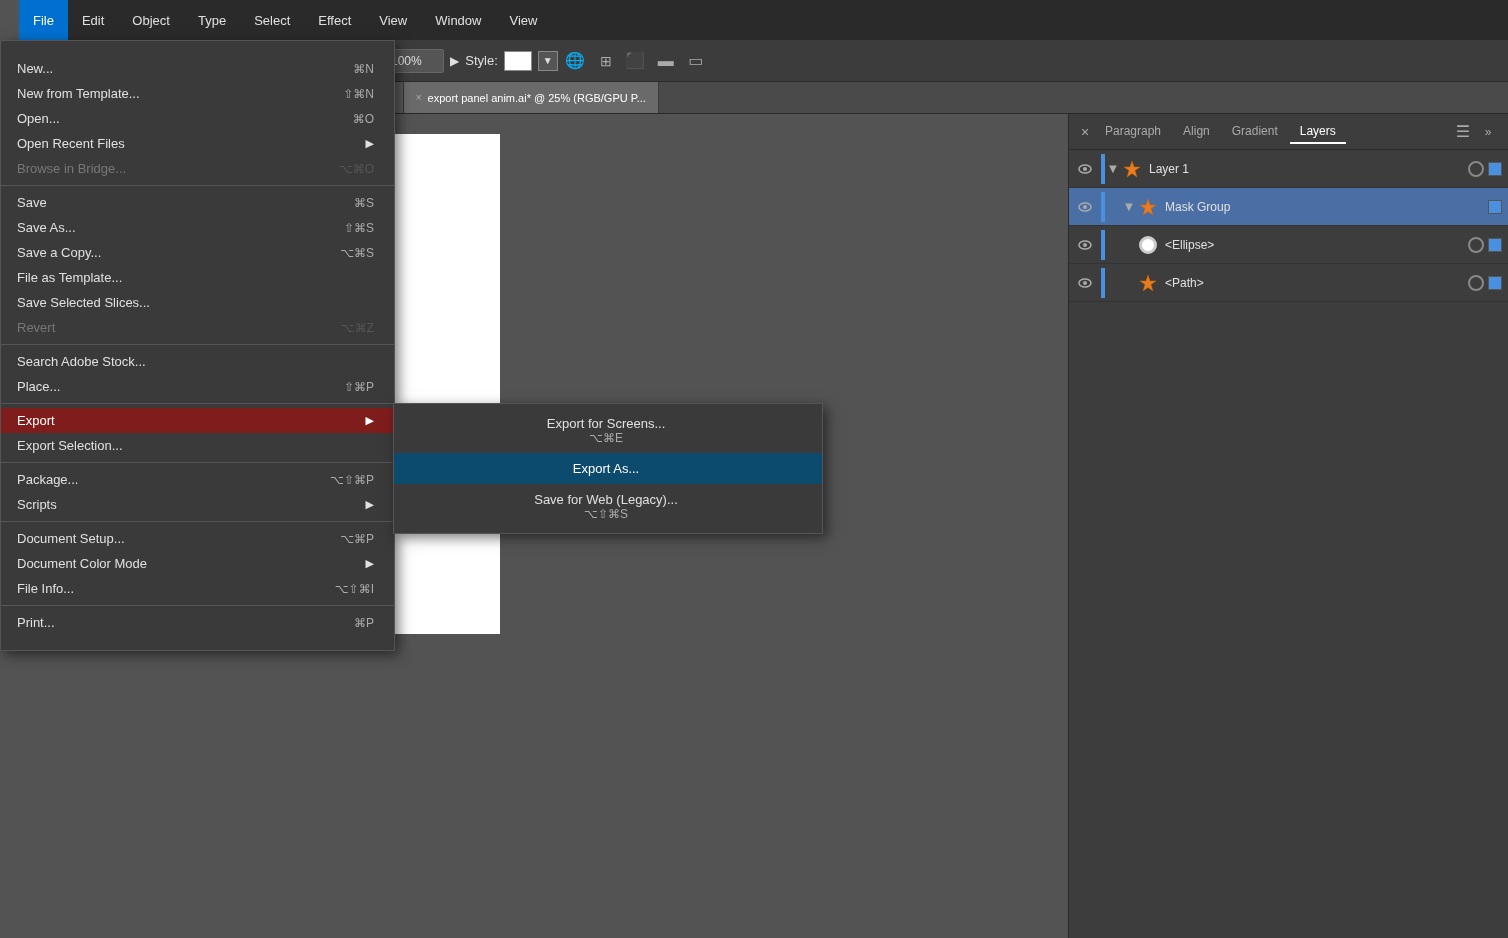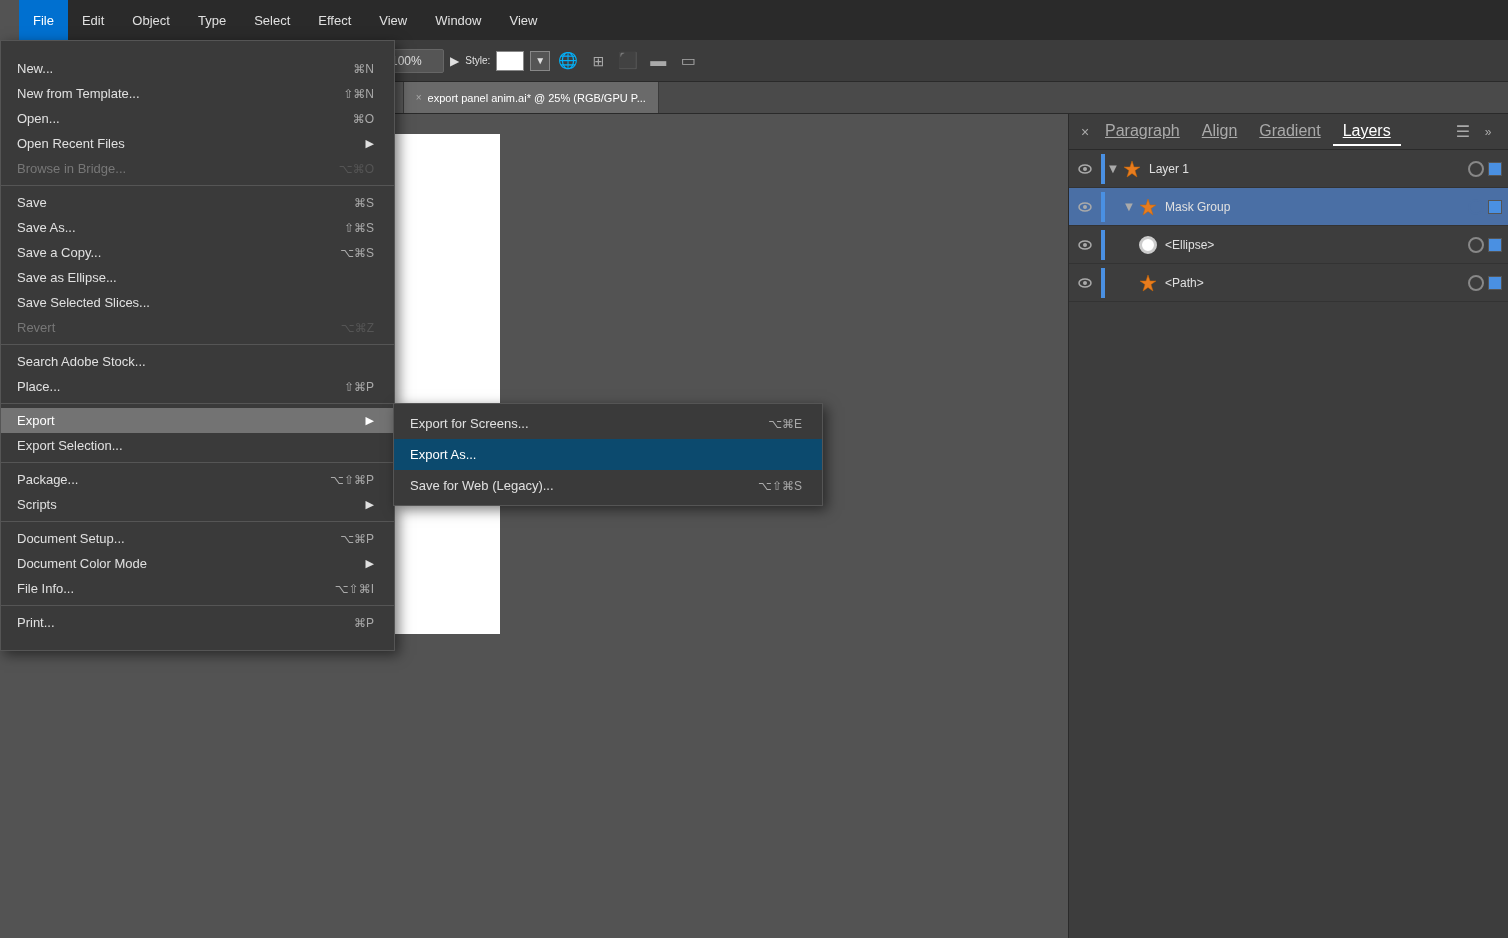--- a/index.html
+++ b/index.html
@@ -66,21 +66,21 @@
       border: 1px solid #666;
       color: #e0e0e0;
       height: 24px;
       padding: 0 6px;
       font-size: 12px;
       border-radius: 2px;
       width: 60px;
     }
     .toolbar-text {
       color: #e0e0e0;
-      font-size: 10px;
+      font-size: 13px;
     }
 
     
     #tabs-bar {
       width: 100%;
       height: 32px;
       background: #4a4a4a;
       display: flex;
       align-items: stretch;
       border-bottom: 1px solid #2a2a2a;
@@ -168,25 +168,24 @@
       border: none;
       color: #aaa;
       cursor: pointer;
       font-size: 14px;
       display: flex;
       align-items: center;
       justify-content: center;
     }
     .panel-tab {
       padding: 4px 10px;
-      font-size: 16px;
+      font-size: 12px;
       color: #aaa;
       cursor: pointer;
       border-bottom: 2px solid transparent;
-      text-decoration: underline;
     }
     .panel-tab.active {
       color: #fff;
       border-bottom: 2px solid #fff;
     }
     .panel-menu-btn {
       margin-left: auto;
       color: #aaa;
       cursor: pointer;
       font-size: 16px;
@@ -283,21 +282,21 @@
     }
     .fm-item {
       display: flex;
       align-items: center;
       padding: 5px 20px 5px 16px;
       font-size: 13px;
       color: #e0e0e0;
       cursor: pointer;
       justify-content: space-between;
     }
-    .fm-item.active { background: #737373; color: #fff; gap: 36px; }
+    .fm-item.active { background: #7f1d1d; color: #fff; gap: 36px; }
     .fm-item.disabled { color: #777; cursor: default; }
     .fm-item .shortcut {
       color: #aaa;
       font-size: 12px;
     }
     .fm-item.disabled .shortcut { color: #555; }
     .fm-item .arrow { font-size: 11px; }
     .fm-sep {
       height: 1px;
       background: #555;
@@ -318,20 +317,21 @@
       padding: 4px 0;
     }
     .esm-item {
       display: flex;
       align-items: center;
       padding: 8px 20px 8px 16px;
       font-size: 13px;
       color: #e0e0e0;
       cursor: pointer;
       justify-content: space-between;
+      flex-direction: column;
     }
     .esm-item.active { background: #0c4a6e; color: #fff; }
     .esm-item .shortcut {
       color: #aaa;
       font-size: 12px;
     }
     .esm-item.active .shortcut { color: #cce; }
 
     
     .selection-box {
@@ -572,21 +572,21 @@
   </div>
   <div class="fm-item">
     <span class="fm-label">Save As...</span>
     <span class="shortcut">⇧⌘S</span>
   </div>
   <div class="fm-item">
     <span class="fm-label">Save a Copy...</span>
     <span class="shortcut">⌥⌘S</span>
   </div>
   <div class="fm-item">
-    <span class="fm-label">Save as Ellipse...</span>
+    <span class="fm-label">File as Template...</span>
     <span class="shortcut"></span>
   </div>
   <div class="fm-item">
     <span class="fm-label">Save Selected Slices...</span>
     <span class="shortcut"></span>
   </div>
   <div class="fm-item disabled">
     <span class="fm-label">Revert</span>
     <span class="shortcut">⌥⌘Z</span>
   </div>

